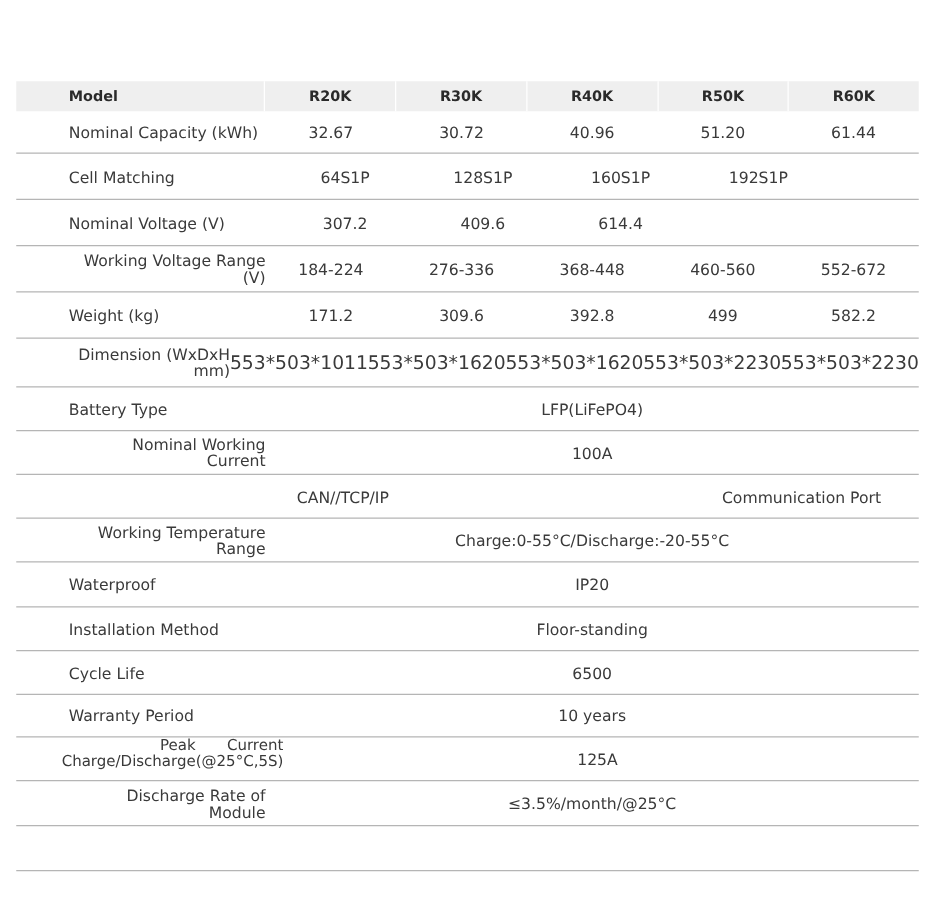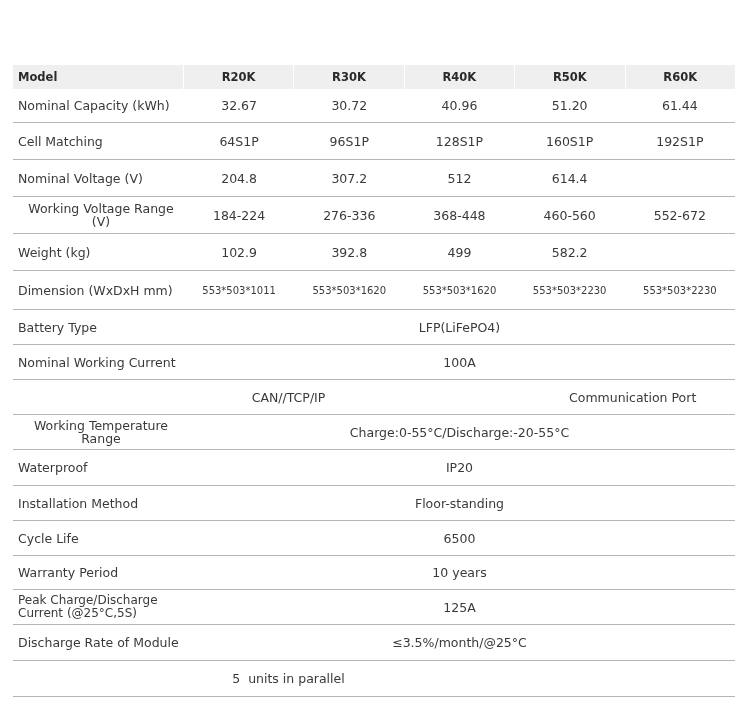--- a/index.html
+++ b/index.html
@@ -4,24 +4,24 @@
 <style>
   html, body { margin: 0; padding: 0; background: #ffffff; }
   body { width: 750px; height: 726px; position: relative; overflow: hidden;
          font-family: "DejaVu Sans", "Liberation Sans", sans-serif; color: #333333; }
   .spec-table { position: absolute; left: 13px; top: 65px; width: 722px; }
   .hdr { display: flex; height: 24px; background: #efefef; }
   .hdr .cell { font-weight: bold; font-size: 11.5px; color: #2a2a2a; display: flex; align-items: center; justify-content: center; border-left: 1px solid #ffffff; }
   .hdr .cell.label { justify-content: flex-start; padding-left: 5px; border-left: none; }
   .row { display: flex; border-bottom: 1.5px solid #b5b5b5; box-sizing: border-box; }
   .cell { font-size: 12.5px; color: #3a3a3a; display: flex; align-items: center; justify-content: center; text-align: center; }
-  .cell.label { width: 171px; justify-content: flex-start; text-align: center; padding-left: 5px; box-sizing: border-box; line-height: 13px; }
+  .cell.label { width: 171px; justify-content: flex-start; text-align: right; padding-left: 5px; box-sizing: border-box; line-height: 13px; margin-left: 37px; }
   .cell.val { width: 110.2px; }
   .cell.span { width: 551px; }
-  .cell.dim { font-size: 10px; }
+  .cell.dim { font-size: 15px; }
   .cell.label.two { font-size: 12px; }
 </style>
 </head>
 <body>
 
 <div class="spec-table">
   <div class="hdr">
     <div class="cell label" style="width:171px">Model</div>
     <div class="cell val">R20K</div>
     <div class="cell val">R30K</div>
@@ -34,43 +34,42 @@
     <div class="cell label">Nominal Capacity (kWh)</div>
     <div class="cell val">32.67</div>
     <div class="cell val">30.72</div>
     <div class="cell val">40.96</div>
     <div class="cell val">51.20</div>
     <div class="cell val">61.44</div>
   </div>
   <div class="row" style="height:37px">
     <div class="cell label">Cell Matching</div>
     <div class="cell val">64S1P</div>
-    <div class="cell val">96S1P</div>
     <div class="cell val">128S1P</div>
     <div class="cell val">160S1P</div>
     <div class="cell val">192S1P</div>
   </div>
   <div class="row" style="height:37px">
     <div class="cell label">Nominal Voltage (V)</div>
-    <div class="cell val">204.8</div>
     <div class="cell val">307.2</div>
-    <div class="cell val">512</div>
+    <div class="cell val">409.6</div>
     <div class="cell val">614.4</div>
   </div>
   <div class="row" style="height:37px">
     <div class="cell label">Working Voltage Range (V)</div>
     <div class="cell val">184-224</div>
     <div class="cell val">276-336</div>
     <div class="cell val">368-448</div>
     <div class="cell val">460-560</div>
     <div class="cell val">552-672</div>
   </div>
   <div class="row" style="height:37px">
     <div class="cell label">Weight (kg)</div>
-    <div class="cell val">102.9</div>
+    <div class="cell val">171.2</div>
+    <div class="cell val">309.6</div>
     <div class="cell val">392.8</div>
     <div class="cell val">499</div>
     <div class="cell val">582.2</div>
   </div>
   <div class="row" style="height:39px">
     <div class="cell label">Dimension (WxDxH mm)</div>
     <div class="cell val dim">553*503*1011</div>
     <div class="cell val dim">553*503*1620</div>
     <div class="cell val dim">553*503*1620</div>
     <div class="cell val dim">553*503*2230</div>
@@ -103,26 +102,25 @@
   </div>
   <div class="row" style="height:35px">
     <div class="cell label">Cycle Life</div>
     <div class="cell span">6500</div>
   </div>
   <div class="row" style="height:34px">
     <div class="cell label">Warranty Period</div>
     <div class="cell span">10 years</div>
   </div>
   <div class="row" style="height:35px">
-    <div class="cell label two" style="flex-direction:column;align-items:flex-start;justify-content:center">
+    <div class="cell label two" style="align-items:flex-start;justify-content:center">
       <span>Peak Charge/Discharge</span>
       <span>Current (@25°C,5S)</span>
     </div>
     <div class="cell span">125A</div>
   </div>
   <div class="row" style="height:36px">
     <div class="cell label">Discharge Rate of Module</div>
     <div class="cell span">≤3.5%/month/@25°C</div>
   </div>
   <div class="row" style="height:36px">
-    <div class="cell span" style="white-space:pre">5  units in parallel</div>
   </div>
 </div>
 
 </body></html>

